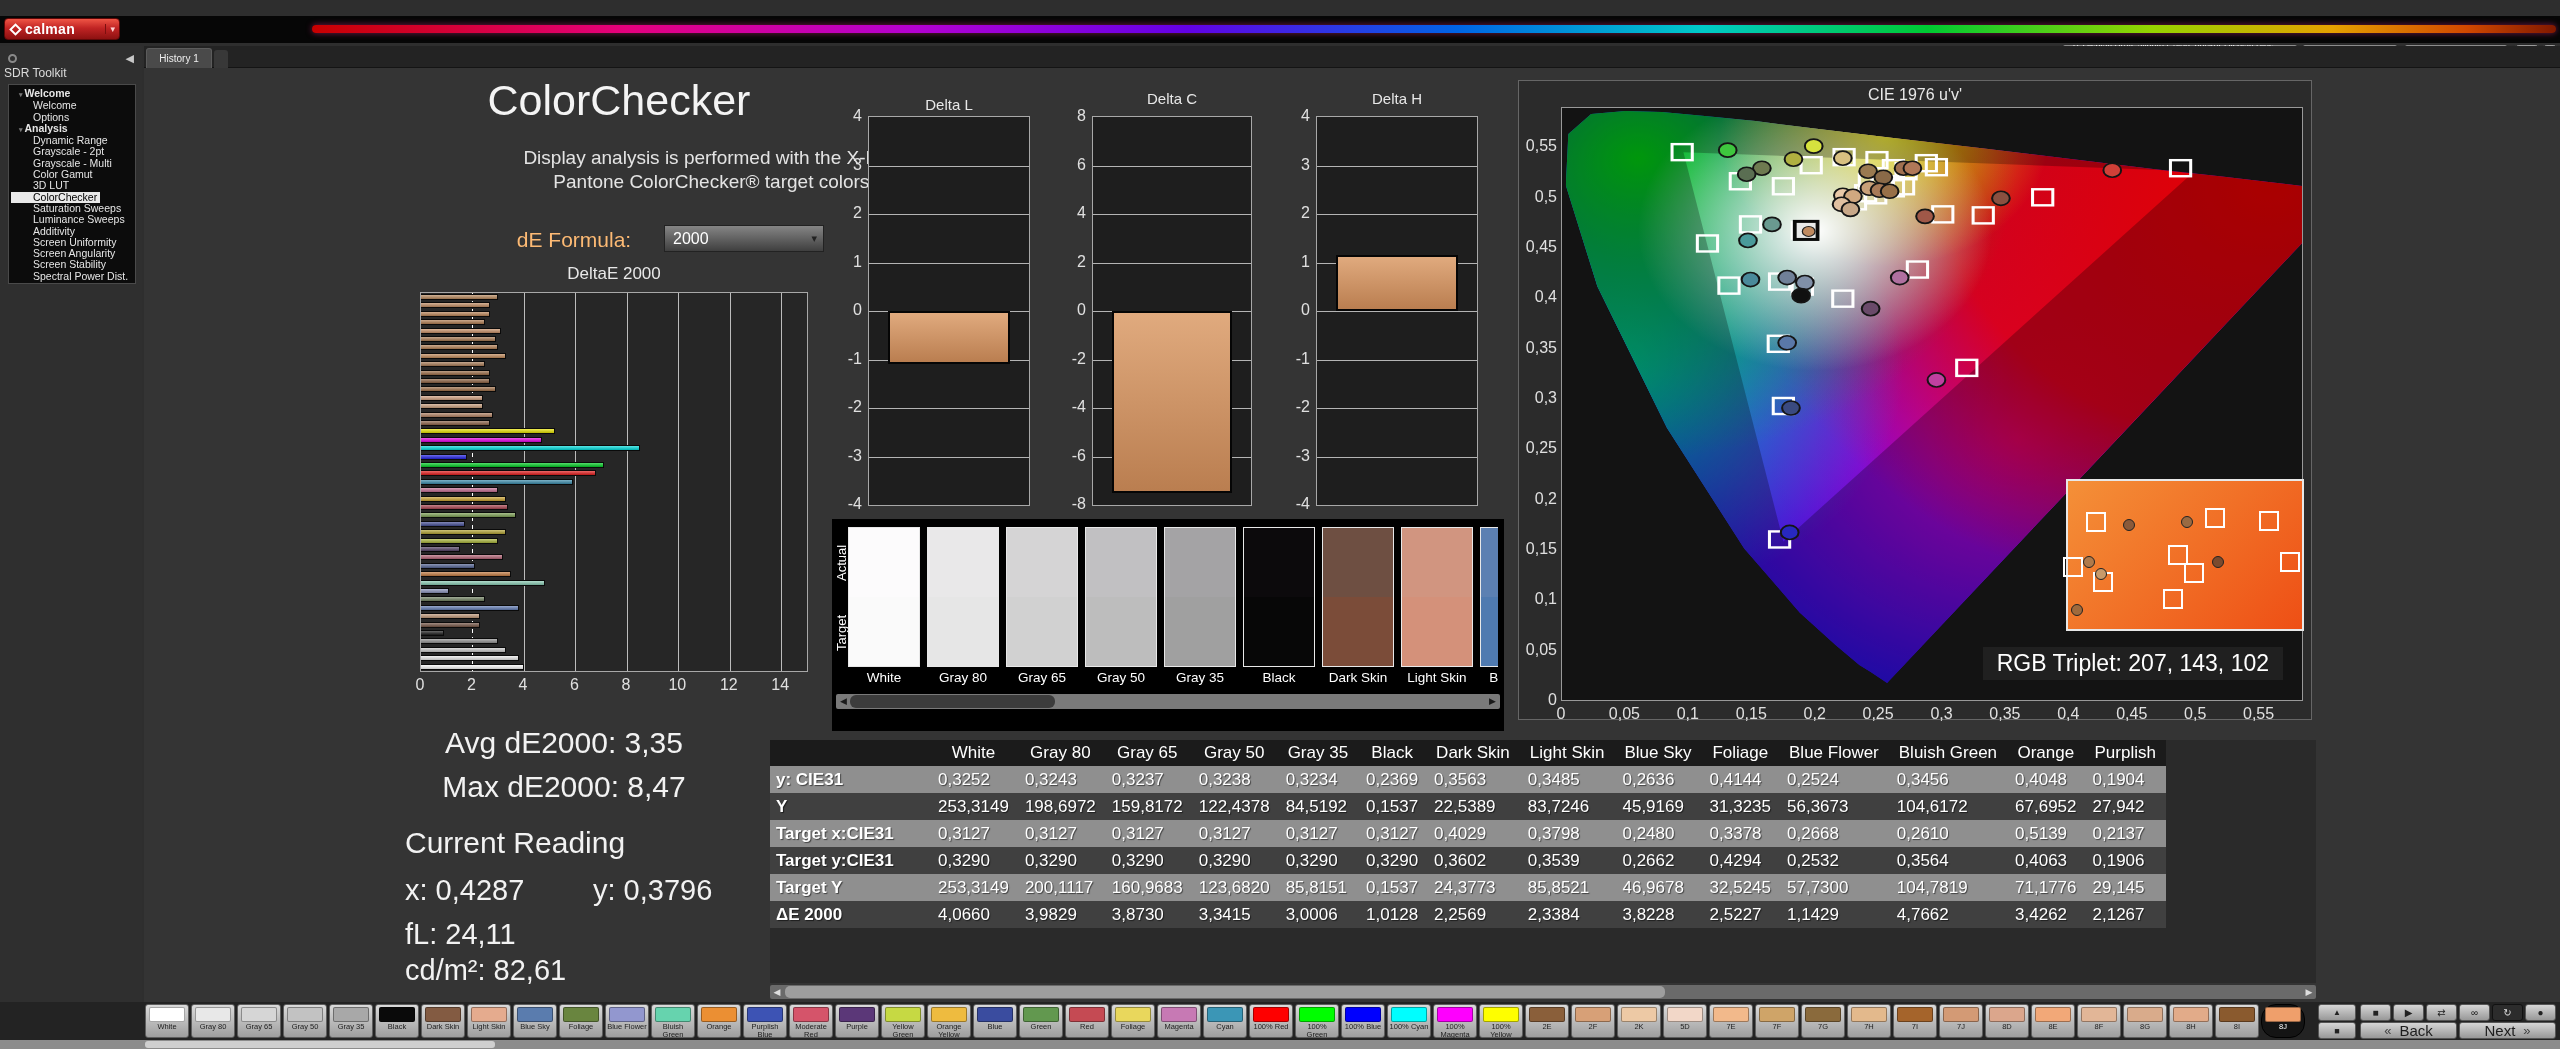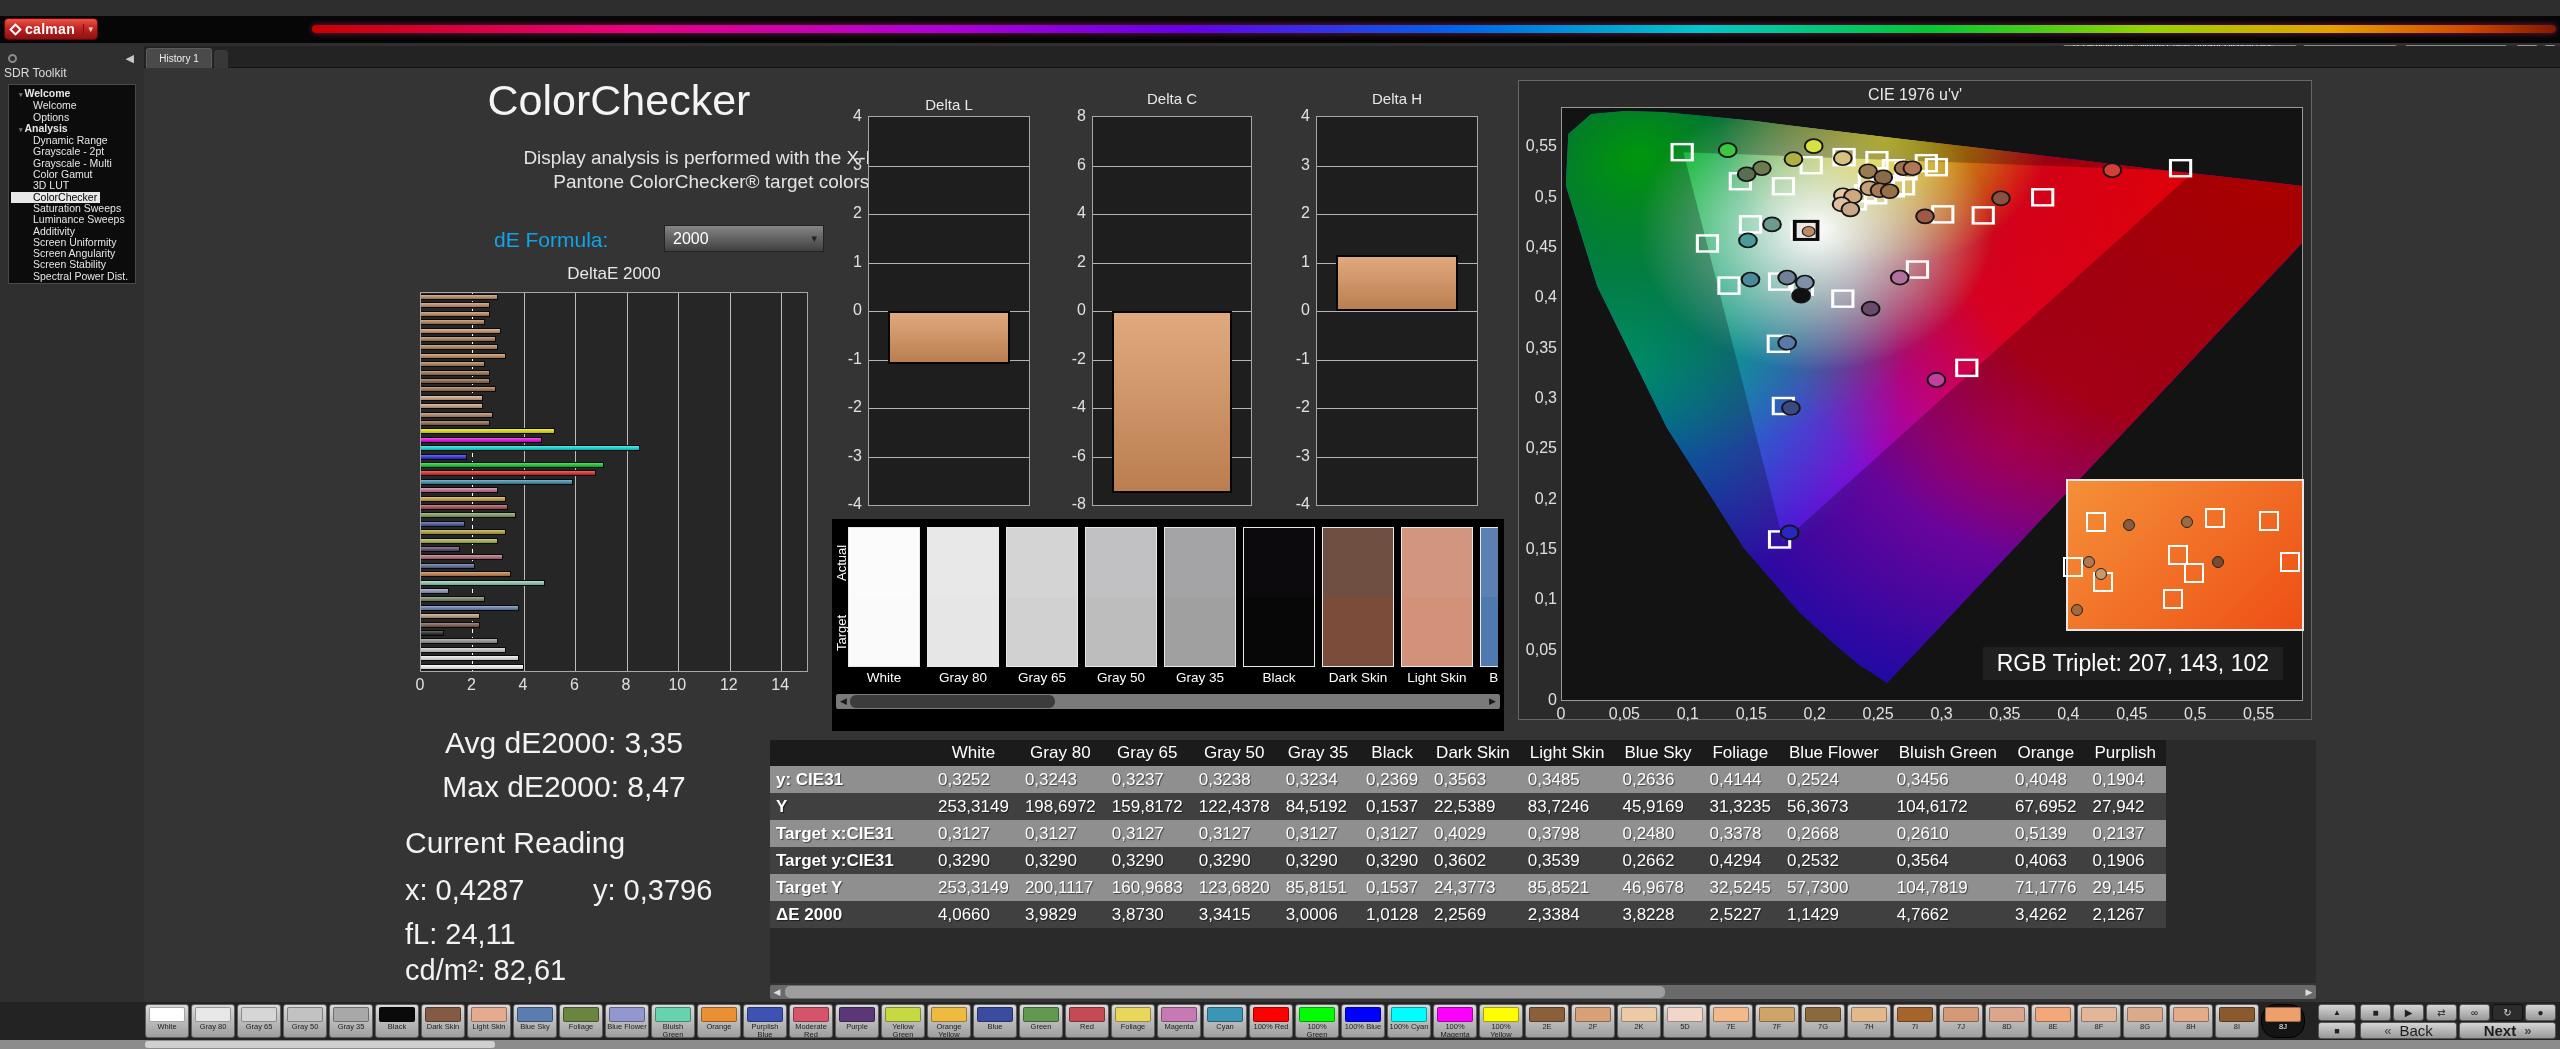--- a/index.html
+++ b/index.html
@@ -8,21 +8,21 @@
 
   
   .titlebar { position:absolute; left:0; top:0; width:2560px; height:16px; background:#3c3c3c; display:flex; align-items:center; }
   .app-icon { width:9px; height:9px; margin:0 6px 0 5px; background:linear-gradient(135deg,#ff3030 0 25%,#30c030 25% 50%,#3060ff 50% 75%,#e8c020 75%); transform:rotate(45deg); border-radius:1px; }
   .win-title { font-size:10px; color:#e8e8e8; letter-spacing:.2px; }
   .winctrl { position:absolute; right:8px; top:0; height:16px; display:flex; gap:26px; align-items:center; }
   .winctrl span { font-size:10px; color:#cfcfcf; width:18px; text-align:center; cursor:default; }
 
   
   .appheader { position:absolute; left:0; top:16px; width:2560px; height:27px; background:#060606; }
-  .calman-logo { position:absolute; left:4px; top:2px; width:94px; height:22px; border-radius:4px; border:1px solid #600808; background:linear-gradient(#ef5545,#c12424 45%,#8d1111); display:flex; align-items:center; padding:0 4px; }
+  .calman-logo { position:absolute; left:4px; top:2px; width:116px; height:22px; border-radius:4px; border:1px solid #600808; background:linear-gradient(#ef5545,#c12424 45%,#8d1111); display:flex; align-items:center; padding:0 4px; }
   .logo-diamond { width:9px; height:9px; border:2px solid #fff; transform:rotate(45deg); margin:0 5px 0 2px; }
   .logo-text { color:#fff; font-size:14px; font-weight:bold; letter-spacing:.3px; }
   .logo-caret { margin-left:auto; color:#ffd0d0; font-size:9px; border-left:1px solid #7d0f0f; padding-left:4px; }
   .rainbow { position:absolute; left:312px; top:9px; width:2244px; height:8px; border-radius:4px;
     background:linear-gradient(90deg,#c80000,#e6007e 14%,#b400d2 27%,#6400e6 39%,#0064e6 51%,#00c8c8 62%,#00c832 72%,#96d200 82%,#e6a000 90%,#d24800 96%,#801800);
     box-shadow:0 0 6px rgba(200,40,120,.6); }
 
   
   .meter { position:absolute; top:44px; height:24px; border:1px solid #2a2a2a; border-radius:3px; background:linear-gradient(#8d8d8d,#585858); display:flex; align-items:center; overflow:hidden; }
   .meter .stat { width:4px; height:18px; margin:0 4px 0 2px; border-radius:1px; }
@@ -42,21 +42,21 @@
   .tree-item.selected { background:#e9e9e9; color:#000; width:max-content; padding-right:3px; }
 
   
   .tabbar { position:absolute; left:144px; top:46px; width:2416px; height:22px; background:#232323; border-bottom:1px solid #141414; }
   .tab { position:absolute; left:2px; top:2px; width:66px; height:20px; background:#4a4a4a; border:1px solid #5c5c5c; border-bottom:none; border-radius:3px 3px 0 0; font-size:10px; color:#eee; text-align:center; line-height:19px; }
   .tabstub { position:absolute; left:70px; top:4px; width:14px; height:18px; background:#383838; border-radius:3px 3px 0 0; }
   .content { position:absolute; left:144px; top:68px; width:2416px; height:934px; background:#343434; }
 
   .cc-title { position:absolute; left:255px; top:8px; width:440px; text-align:center; font-size:43px; color:#f4f4f4; }
   .cc-desc { position:absolute; left:360px; top:78px; width:420px; text-align:center; font-size:19px; line-height:24px; color:#e4e4e4; }
-  .formula-label { position:absolute; left:350px; top:160px; width:160px; text-align:left; font-size:21px; color:#0ea5e9; }
+  .formula-label { position:absolute; left:350px; top:160px; width:160px; text-align:center; font-size:21px; color:#fdba74; }
   .dropdown { position:absolute; left:520px; top:157px; width:160px; height:27px; background:linear-gradient(#858585,#3f3f3f); border:1px solid #222; display:flex; align-items:center; }
   .dropdown .dval { flex:1; font-size:16px; color:#fff; padding-left:8px; }
   .dropdown .dcaret { color:#222; font-size:11px; padding-right:6px; }
 
   
   .chart-title { position:absolute; text-align:center; color:#e8e8e8; }
   .de-plot { position:absolute; left:276px; top:224px; width:388px; height:380px; background:#262626; border:1px solid #a8a8a8; }
   .de-grid-line { position:absolute; top:0; bottom:0; width:1px; background:#bcbcbc; }
   .de-grid-line.dashed { background:repeating-linear-gradient(#fff 0 4px, transparent 4px 8px); }
   .de-bar { position:absolute; left:0; height:6px; border:1px solid #0a0a0a; border-left:none; }
@@ -926,21 +926,21 @@
           <span>↻</span>
         </div>
         <div class="tbtn" style="left: 2525px; top: 2px; width: 31px;">
           <span>●</span>
         </div>
       </div>
     <div class="navbtn" style="left:2360px;width:97px;">
       <span class="chev">«</span>
       <span>Back</span>
     </div>
-    <div class="navbtn" style="left:2459px;width:97px;font-weight:bold;">
+    <div class="navbtn" style="left:2459px;width:97px;">
       <span>Next</span>
       <span class="chev">»</span>
     </div>
   </div>
   <div class="bscroll">
     <span class="thumb"></span>
   </div>
 
 </div>
 

